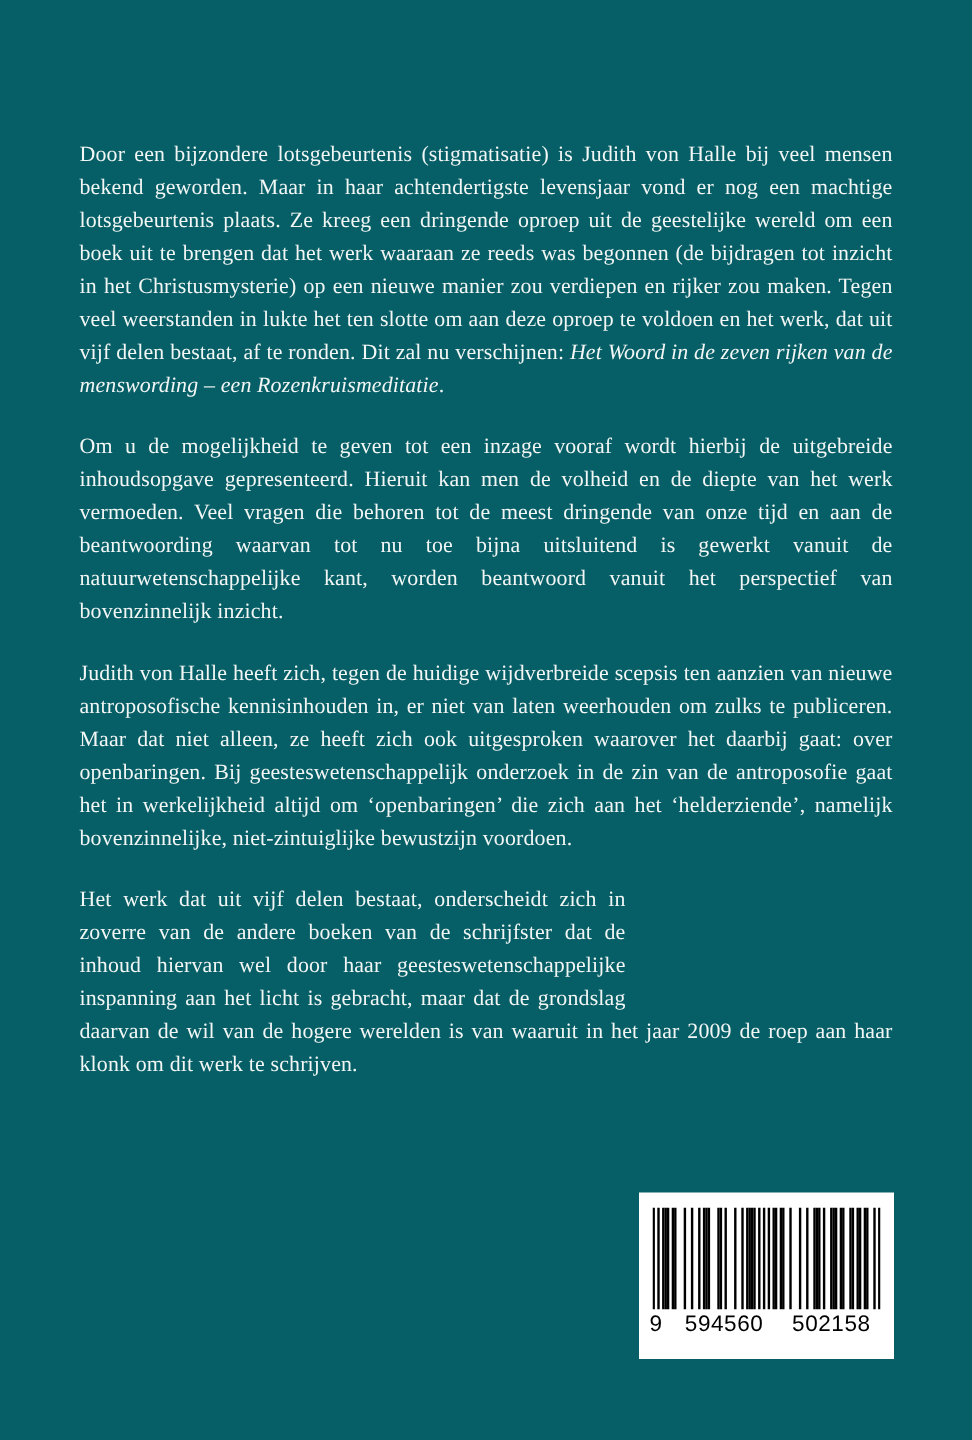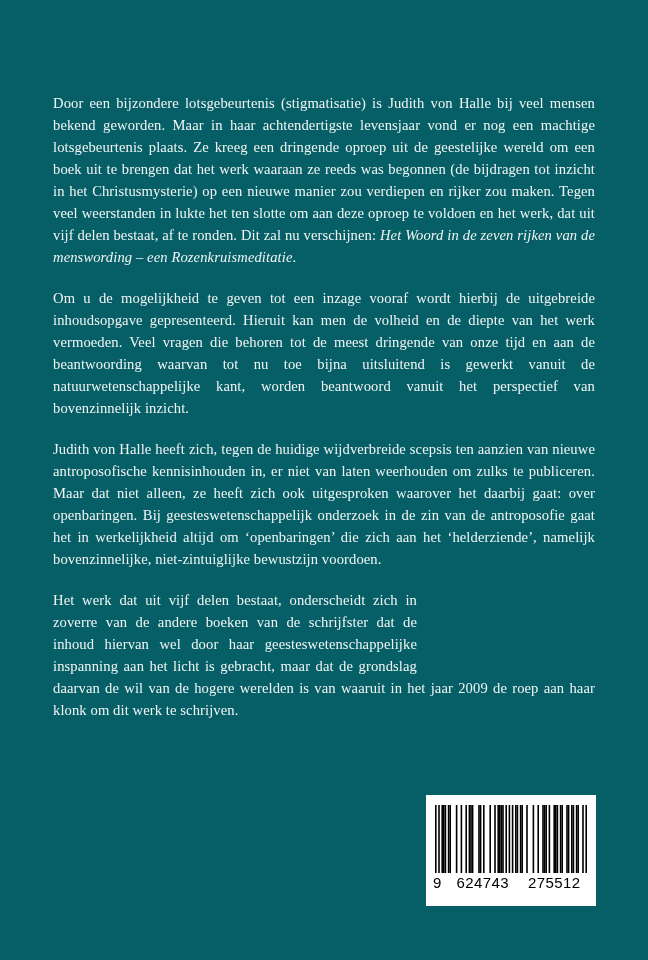--- a/index.html
+++ b/index.html
@@ -159,18 +159,18 @@
           <rect x="136.000" y="0" width="1.600" height="68"></rect>
           <rect x="137.600" y="0" width="1.600" height="68"></rect>
           <rect x="140.800" y="0" width="1.600" height="68"></rect>
           <rect x="142.400" y="0" width="1.600" height="68"></rect>
           <rect x="147.200" y="0" width="1.600" height="68"></rect>
           <rect x="150.400" y="0" width="1.600" height="68"></rect>
         </g>
     </svg>
     <div class="barcode-digits">
       <span class="bd-lead">9</span>
-      <span class="bd-left">624743</span>
-      <span class="bd-right">275512</span>
+      <span class="bd-left">594560</span>
+      <span class="bd-right">502158</span>
     </div>
   </div>
 
 </div>
 
 </body></html>

